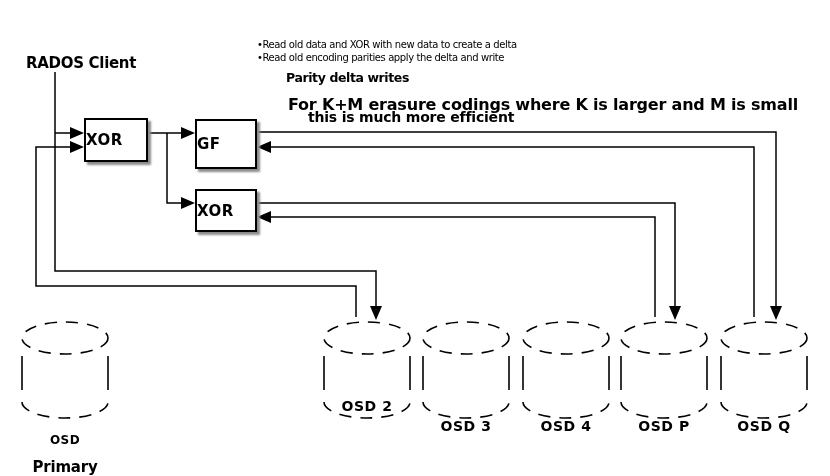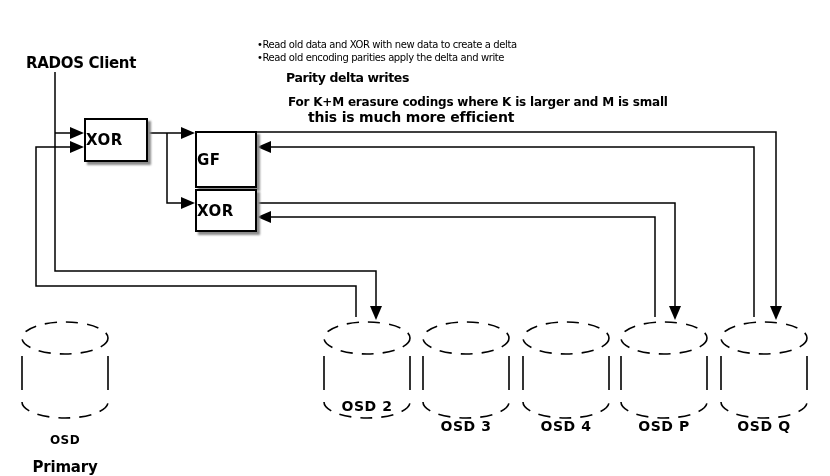--- a/index.html
+++ b/index.html
@@ -32,21 +32,21 @@
     font-weight: 700;
     letter-spacing: 0.5px;
   }
   .lbl { position: absolute; z-index: 3; white-space: nowrap; }
   .client-label { left: 26px; top: 54px; font-size: 15px; font-weight: 700; letter-spacing: -0.3px; }
   .note-title { left: 286px; top: 26px; font-size: 12.5px; font-weight: 700; letter-spacing: -0.4px; margin-top: 44px; }
   .note-line  { font-size: 10px; font-weight: 400; letter-spacing: -0.4px; }
   .b1 { left: 257px; top: 39px; }
   .b2 { left: 257px; top: 52px; }
   .b3 { left: 281px; top: 65px; }
-  .eff1 { left: 288px; top: 95px;  font-size: 12px; font-weight: 700; letter-spacing: -0.2px; }
+  .eff1 { left: 288px; top: 95px;  font-size: 16px; font-weight: 700; letter-spacing: -0.2px; }
   .eff2 { left: 308px; top: 109px; font-size: 14px; font-weight: 700; letter-spacing: -0.2px; }
   .cyl { position: absolute; z-index: 1; }
   .cyl ellipse, .cyl path { fill: none; stroke: #000; stroke-width: 1.6; stroke-dasharray: 12 9; }
   .cyl line { stroke: #000; stroke-width: 1.6; }
   .osd-label {
     position: absolute; z-index: 3;
     width: 100px; text-align: center;
     font-size: 14px; font-weight: 700; letter-spacing: 0.6px;
     white-space: nowrap;
   }
@@ -87,21 +87,21 @@
 
   <div class="lbl note-title">Parity delta writes</div>
   <div class="lbl note-line b1"><span>•</span><span>Read old data and XOR with new data to create a delta</span></div>
   <div class="lbl note-line b2"><span>•</span><span>Read old encoding parities apply the delta and write</span></div>
   <div class="lbl eff1">For K+M erasure codings where K is larger and M is small</div>
   <div class="lbl eff2">this is much more efficient</div>
 
   <div class="pbox" style="left:84px; top:118px; width:64px; height:44px;">
     <span>XOR</span>
   </div>
-  <div class="pbox" style="left:195px; top:119px; width:62px; height:57px;margin-top:12px;">
+  <div class="pbox" style="left:195px; top:119px; width:62px; height:50px;">
     <span>GF</span>
   </div>
   <div class="pbox" style="left:195px; top:189px; width:62px; height:43px;">
     <span>XOR</span>
   </div>
 
   <svg class="cyl" style="left:19px; top:320px;" width="92" height="100" viewBox="0 0 92 100" xmlns="http://www.w3.org/2000/svg">
     <ellipse cx="46" cy="18" rx="43" ry="16"></ellipse>
       <line x1="3" y1="36" x2="3" y2="70"></line>
       <line x1="89" y1="36" x2="89" y2="70"></line>

